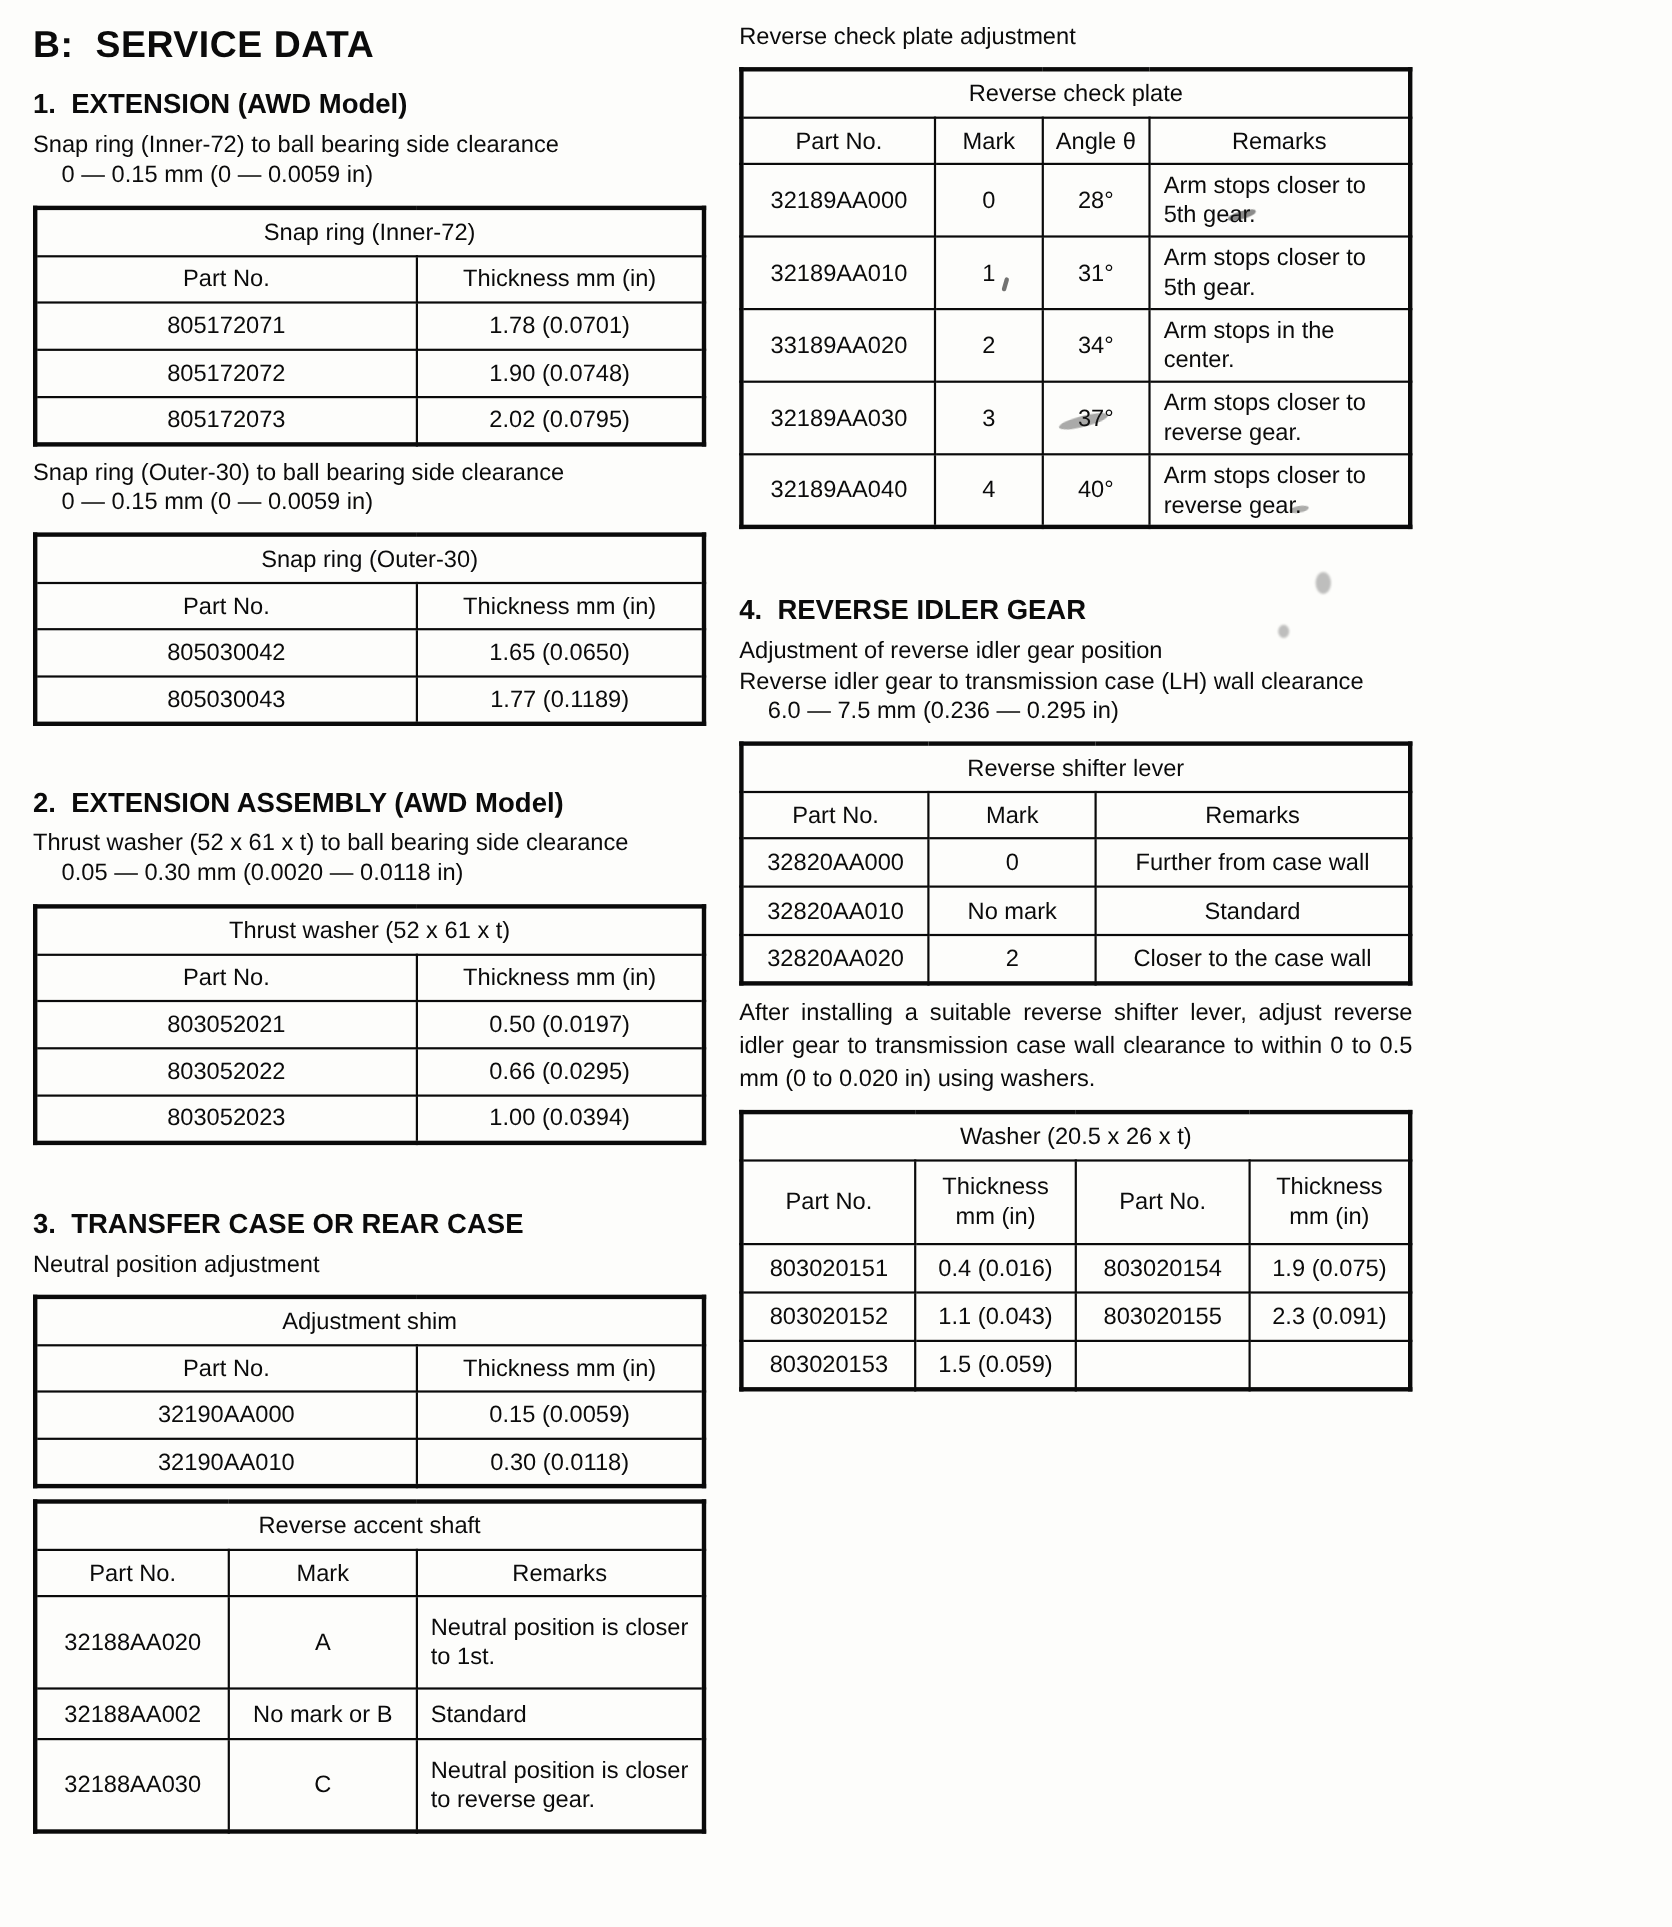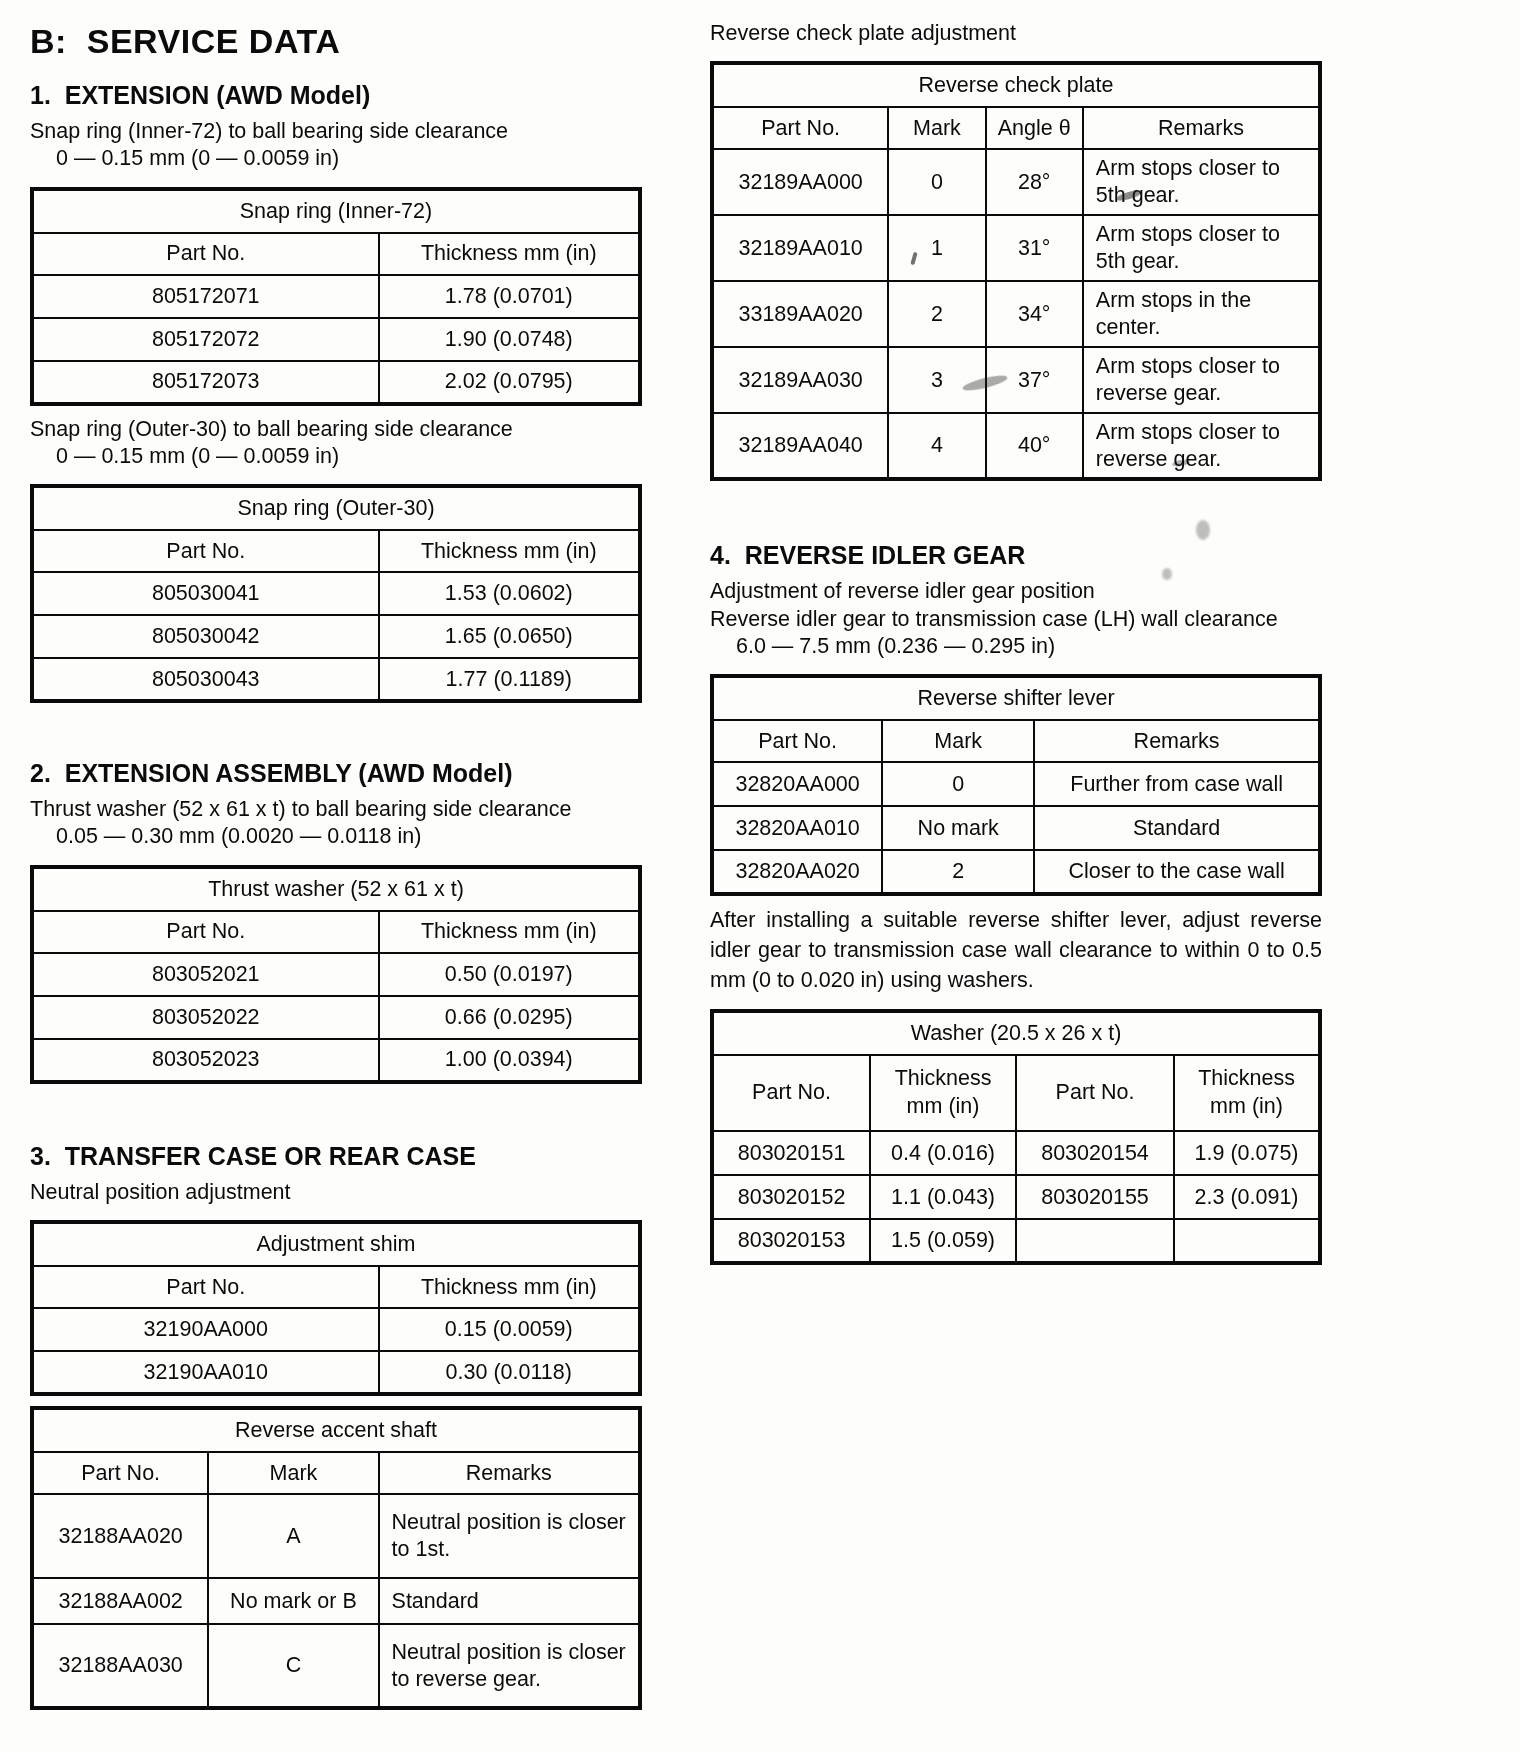--- a/index.html
+++ b/index.html
@@ -3,21 +3,21 @@
 <meta charset="utf-8">
 <style>
   * { box-sizing: border-box; }
   html, body { margin: 0; padding: 0; }
   body {
     width: 1520px; height: 1752px;
     background: #fdfdfb; color: #0b0b0b;
     font-family: "Liberation Sans", sans-serif;
     position: relative; overflow: hidden;
   }
-  .page { display: flex; gap: 68px; padding: 14px 0 0 30px; }
+  .page { display: flex; gap: 30px; padding: 14px 0 0 30px; }
   .col { width: 612px; flex: 0 0 612px; }
 
   .page-title {
     font-size: 34px; font-weight: bold; margin: 8px 0 20px 0;
     white-space: pre-wrap; letter-spacing: 0.5px;
   }
   .section-heading {
     font-size: 25px; font-weight: bold; margin: 0 0 8px 0;
     white-space: pre-wrap;
   }
@@ -109,24 +109,20 @@
         </colgroup>
       <tbody>
           <tr>
         <td colspan="2" class="title-cell">Snap ring (Outer-30)</td>
       </tr>
       <tr>
         <td class="hdr">Part No.</td>
         <td class="hdr">Thickness mm (in)</td>
       </tr>
       <tr class="h43">
-        <td>805030041</td>
-        <td>1.53 (0.0602)</td>
-      </tr>
-      <tr class="h43">
         <td>805030042</td>
         <td>1.65 (0.0650)</td>
       </tr>
       <tr class="h43">
         <td>805030043</td>
         <td>1.77 (0.1189)</td>
       </tr>
     </tbody>
       </table>
 

